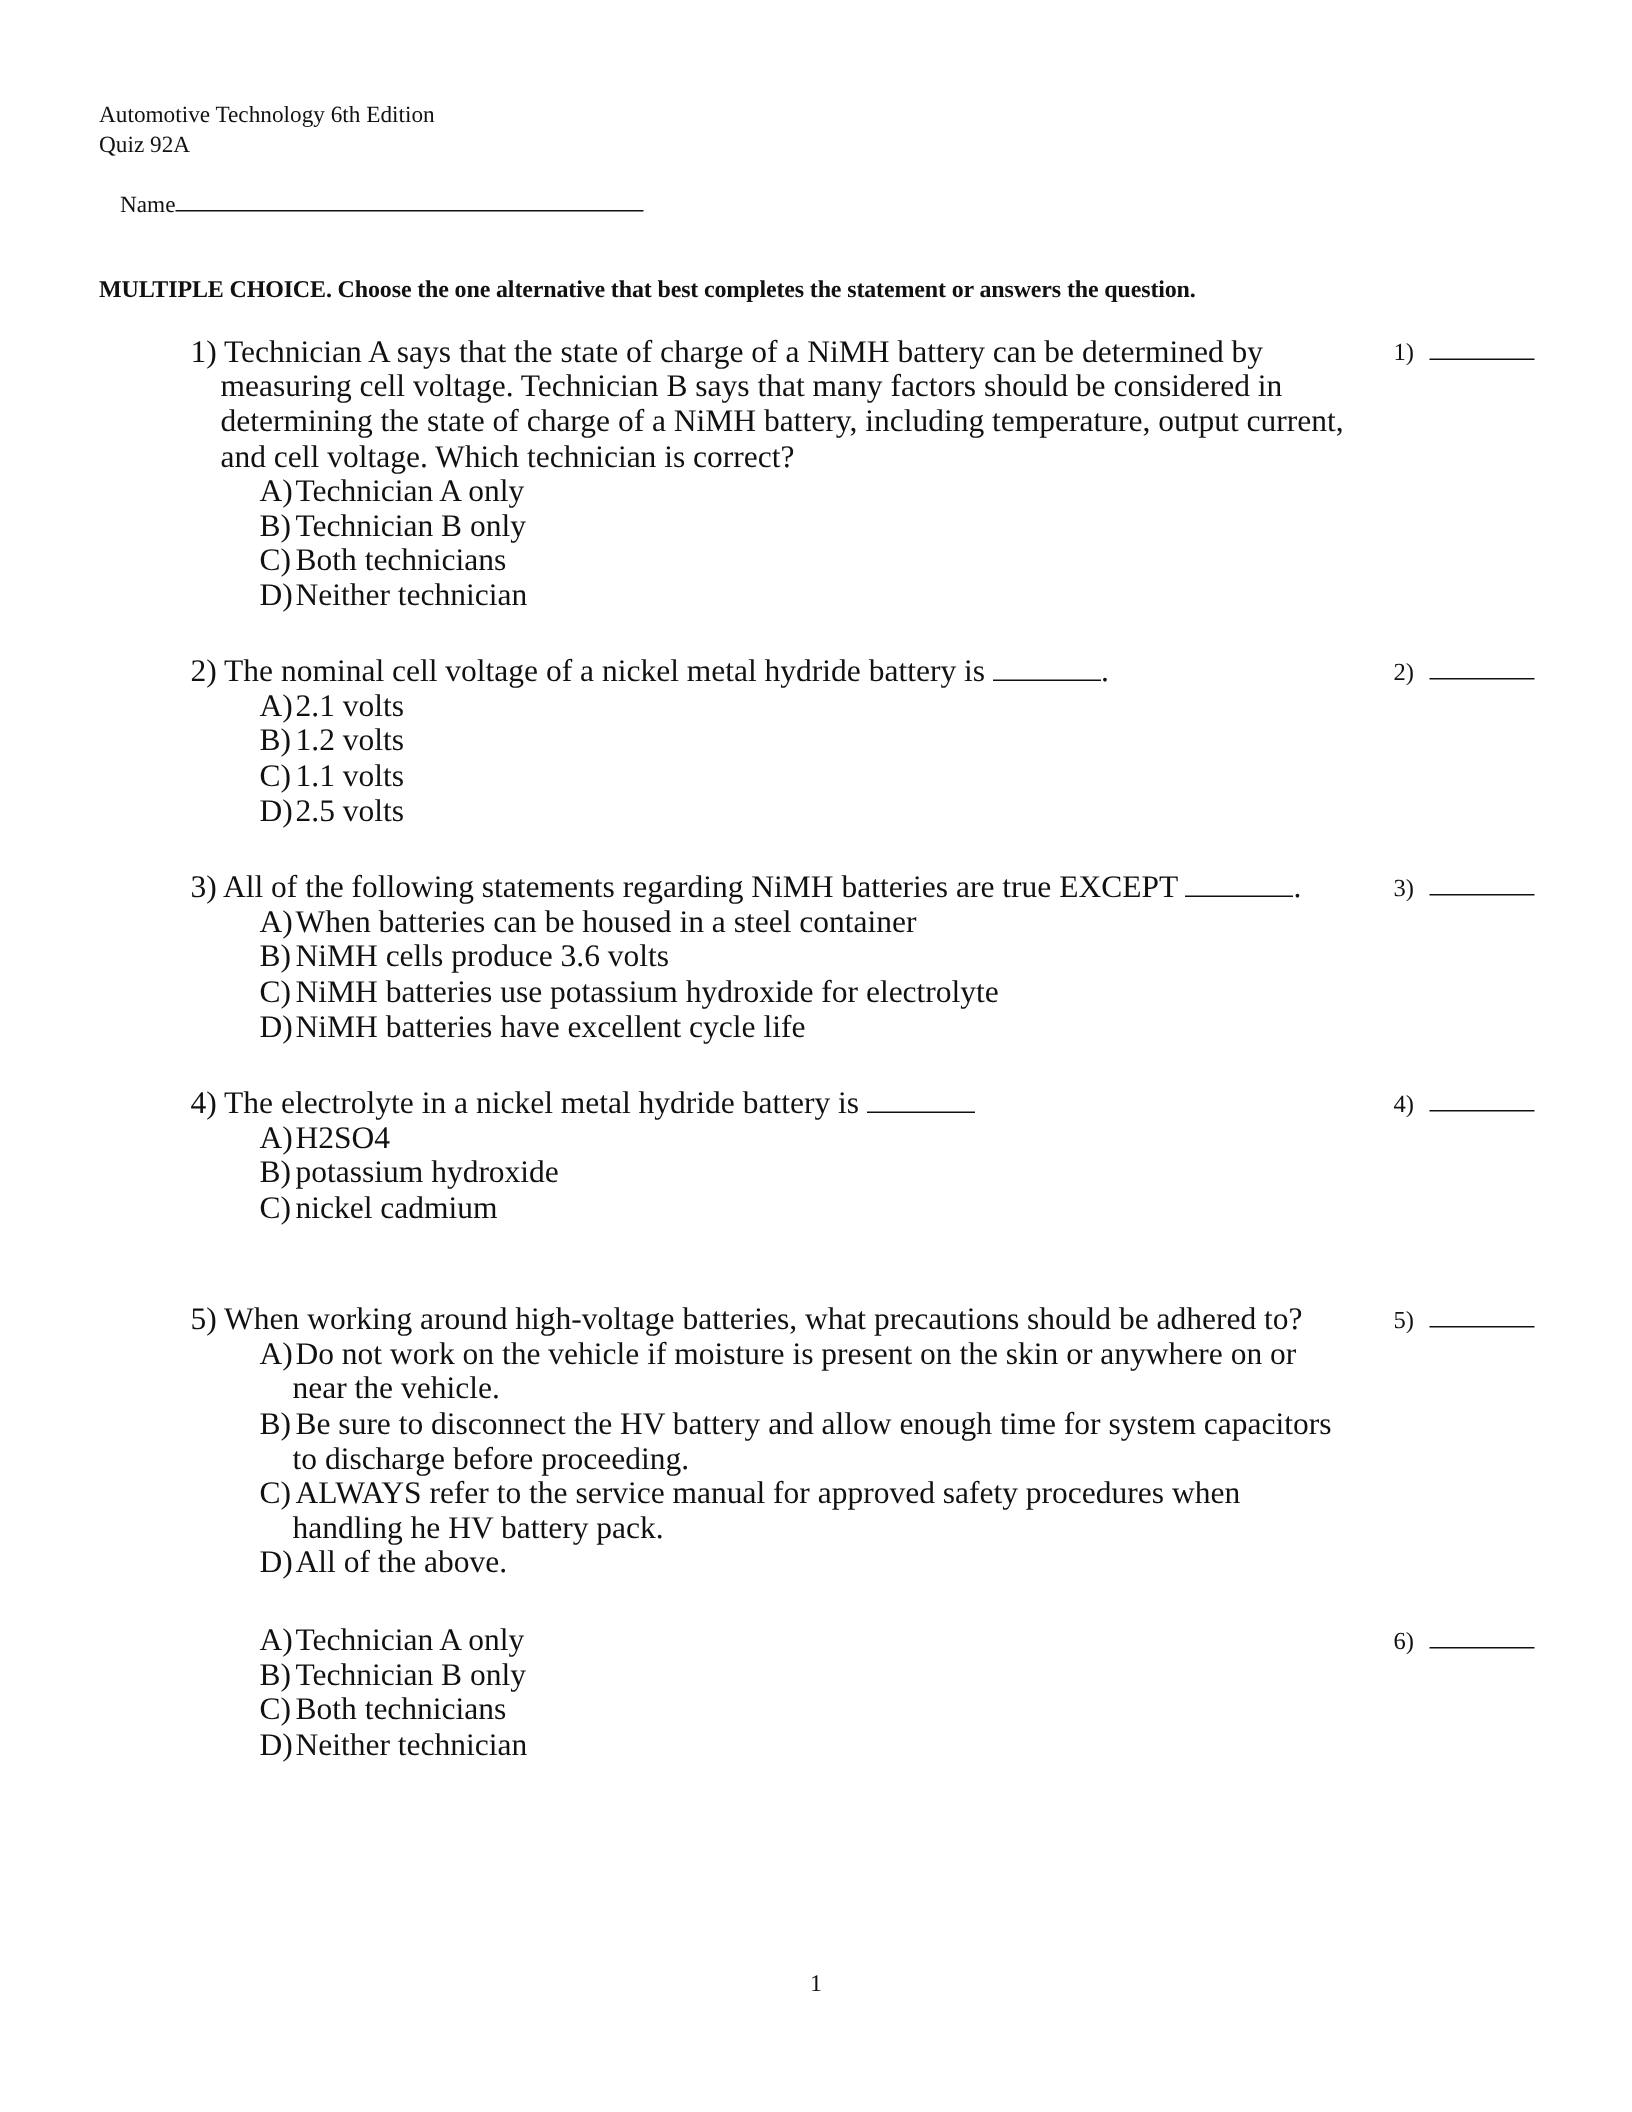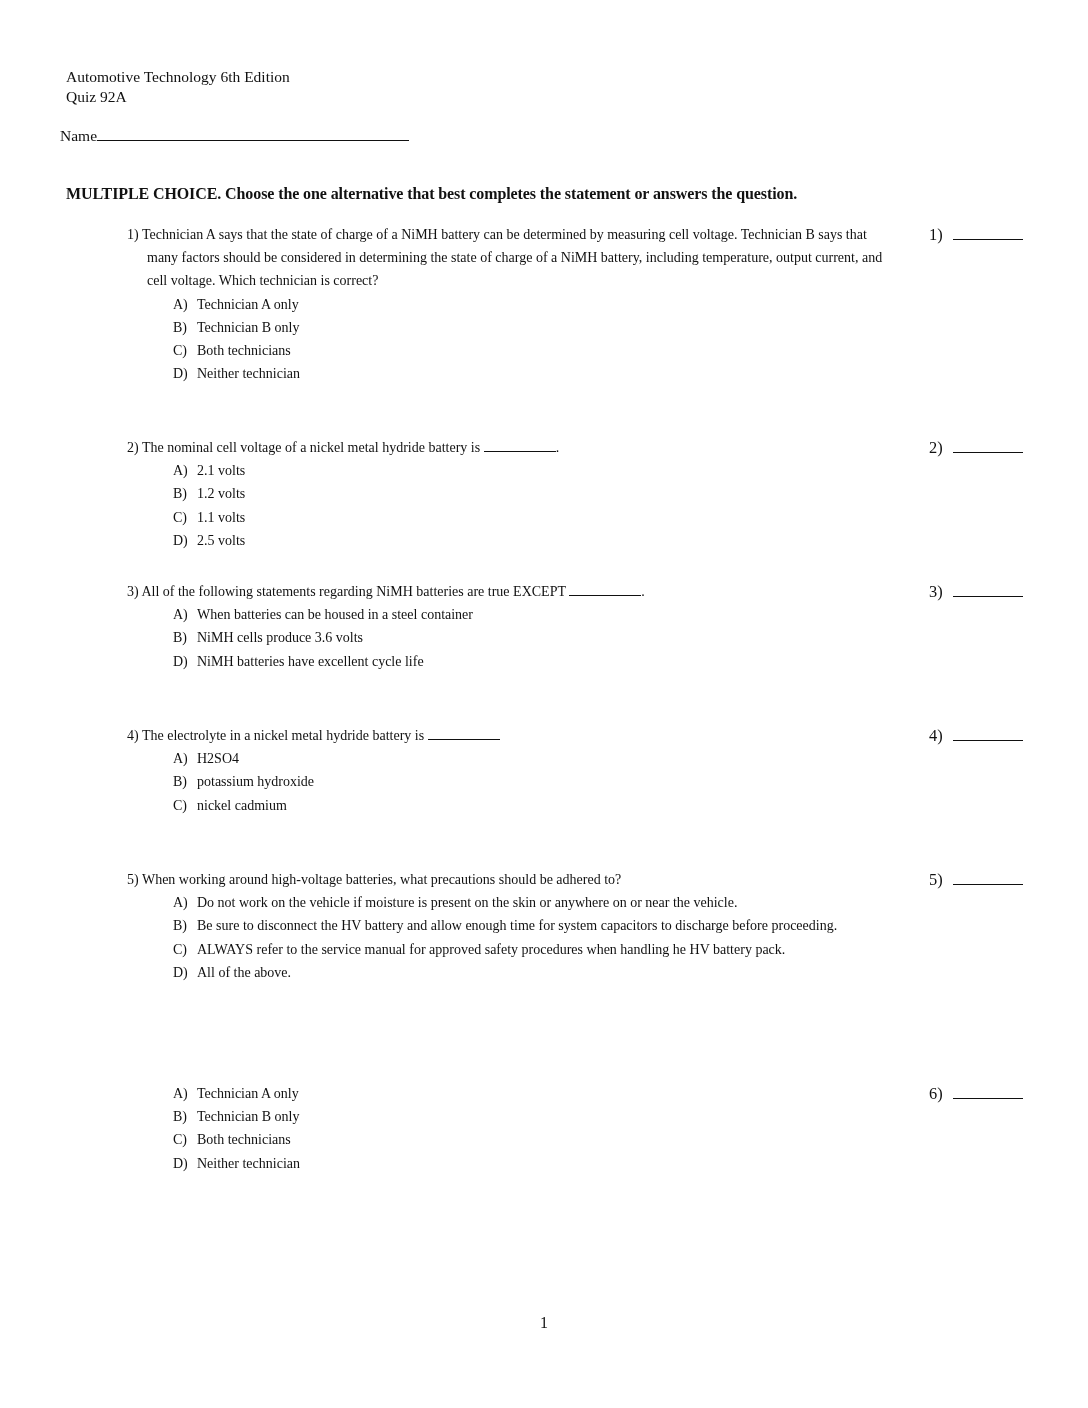--- a/index.html
+++ b/index.html
@@ -1,22 +1,22 @@
 <!DOCTYPE html>
 <html><head>
 <meta charset="utf-8">
 <style>
   html, body { margin: 0; padding: 0; background: #ffffff; }
   body { width: 1088px; height: 1408px; position: relative; overflow: hidden;
          font-family: "Liberation Serif", "DejaVu Serif", serif; color: #111; }
   .hdr { position: absolute; left: 66px; font-size: 15.5px; line-height: 20px; }
-  .name-row { position: absolute; left: 60px; top: 124px; font-size: 15.5px; }
+  .name-row { position: absolute; left: 80px; top: 124px; font-size: 15.5px; }
   .name-line { display: inline-block; width: 312px; border-bottom: 1px solid #111; height: 16px; vertical-align: baseline; }
   .instr { position: absolute; left: 66px; top: 185px; font-size: 16px; font-weight: bold; letter-spacing: -0.1px; }
-  .q { position: absolute; left: 127px; width: 770px; font-size: 14px; line-height: 23.2px; }
+  .q { position: absolute; left: 127px; width: 770px; font-size: 21px; line-height: 23.2px; }
   .stem { padding-left: 20px; text-indent: -20px; }
   .opt { padding-left: 46px; text-indent: -22px; margin-left: 22px; }
   .opt .lbl { display: inline-block; width: 24px; text-indent: 0; }
   .ans { position: absolute; left: 929px; font-size: 16.4px; line-height: 23.2px; }
   .ans .blank { display: inline-block; width: 70px; border-bottom: 1.5px solid #111; margin-left: 10px; height: 12px; vertical-align: baseline; }
   .pnum { position: absolute; left: 0; width: 1088px; top: 1314px; text-align: center; font-size: 16px; }
   .blank-inline { display: inline-block; width: 72px; border-bottom: 1px solid #111; height: 13px; vertical-align: baseline; }
 </style>
 </head>
 <body>
@@ -44,20 +44,21 @@
   <div class="opt"><span class="lbl">B)</span><span>1.2 volts</span></div>
   <div class="opt"><span class="lbl">C)</span><span>1.1 volts</span></div>
   <div class="opt"><span class="lbl">D)</span><span>2.5 volts</span></div>
 </div>
 <div class="ans" style="top:436px;"><span>2)</span><span class="blank"></span></div>
 
 <div class="q" style="top:580px;">
   <div class="stem"><span>3)</span> <span>All of the following statements regarding NiMH batteries are true EXCEPT</span> <span class="blank-inline"></span><span>.</span></div>
   <div class="opt"><span class="lbl">A)</span><span>When batteries can be housed in a steel container</span></div>
   <div class="opt"><span class="lbl">B)</span><span>NiMH cells produce 3.6 volts</span></div>
+  <div class="opt"><span class="lbl">C)</span><span>NiMH batteries use potassium hydroxide for electrolyte</span></div>
   <div class="opt"><span class="lbl">D)</span><span>NiMH batteries have excellent cycle life</span></div>
 </div>
 <div class="ans" style="top:580px;"><span>3)</span><span class="blank"></span></div>
 
 <div class="q" style="top:724px;">
   <div class="stem"><span>4)</span> <span>The electrolyte in a nickel metal hydride battery is</span> <span class="blank-inline"></span><span></span></div>
   <div class="opt"><span class="lbl">A)</span><span>H2SO4</span></div>
   <div class="opt"><span class="lbl">B)</span><span>potassium hydroxide</span></div>
   <div class="opt"><span class="lbl">C)</span><span>nickel cadmium</span></div>
 </div>

